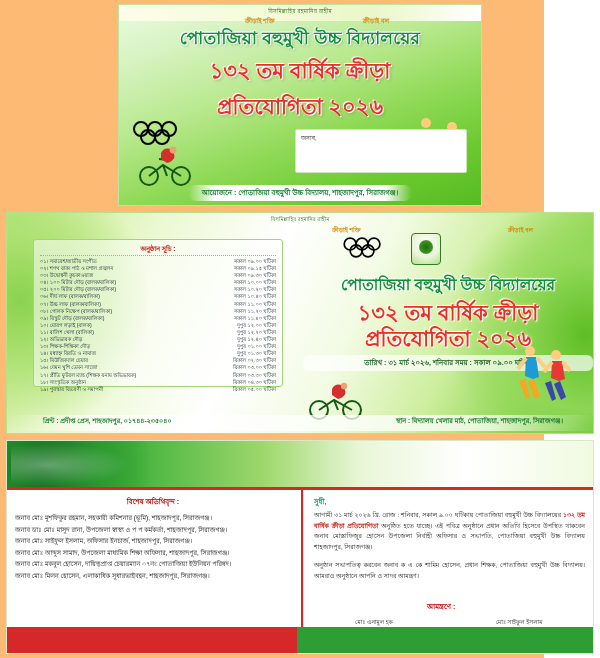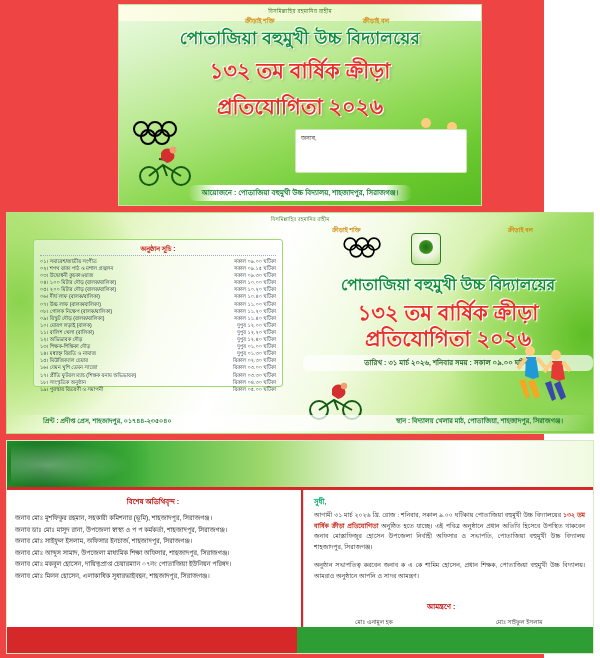--- a/index.html
+++ b/index.html
@@ -2,21 +2,21 @@
 <html><head>
 <meta charset="utf-8">
 <style>
   * { box-sizing: border-box; margin: 0; padding: 0; }
   html, body {
     width: 600px; height: 658px;
     background: #ffffff;
     font-family: "Liberation Sans", sans-serif;
     overflow: hidden;
   }
-  .page { position: relative; width: 544px; height: 658px; background: #ef4444; }
+  .page { position: relative; width: 544px; height: 658px; background: #fdba74; }
 
   
   .panel1 {
     position: absolute; left: 118px; top: 4px; width: 364px; height: 202px;
     background: linear-gradient(160deg,#eafbe2 0%,#d7f3c2 18%,#b9e98f 40%,#8fd955 62%,#6ac92f 82%,#57bb22 100%);
     border: 1px solid #bfe4a0;
     overflow: hidden;
   }
   .p1-top-strip {
     position: absolute; left:0; top:0; width:100%; height:16px;

